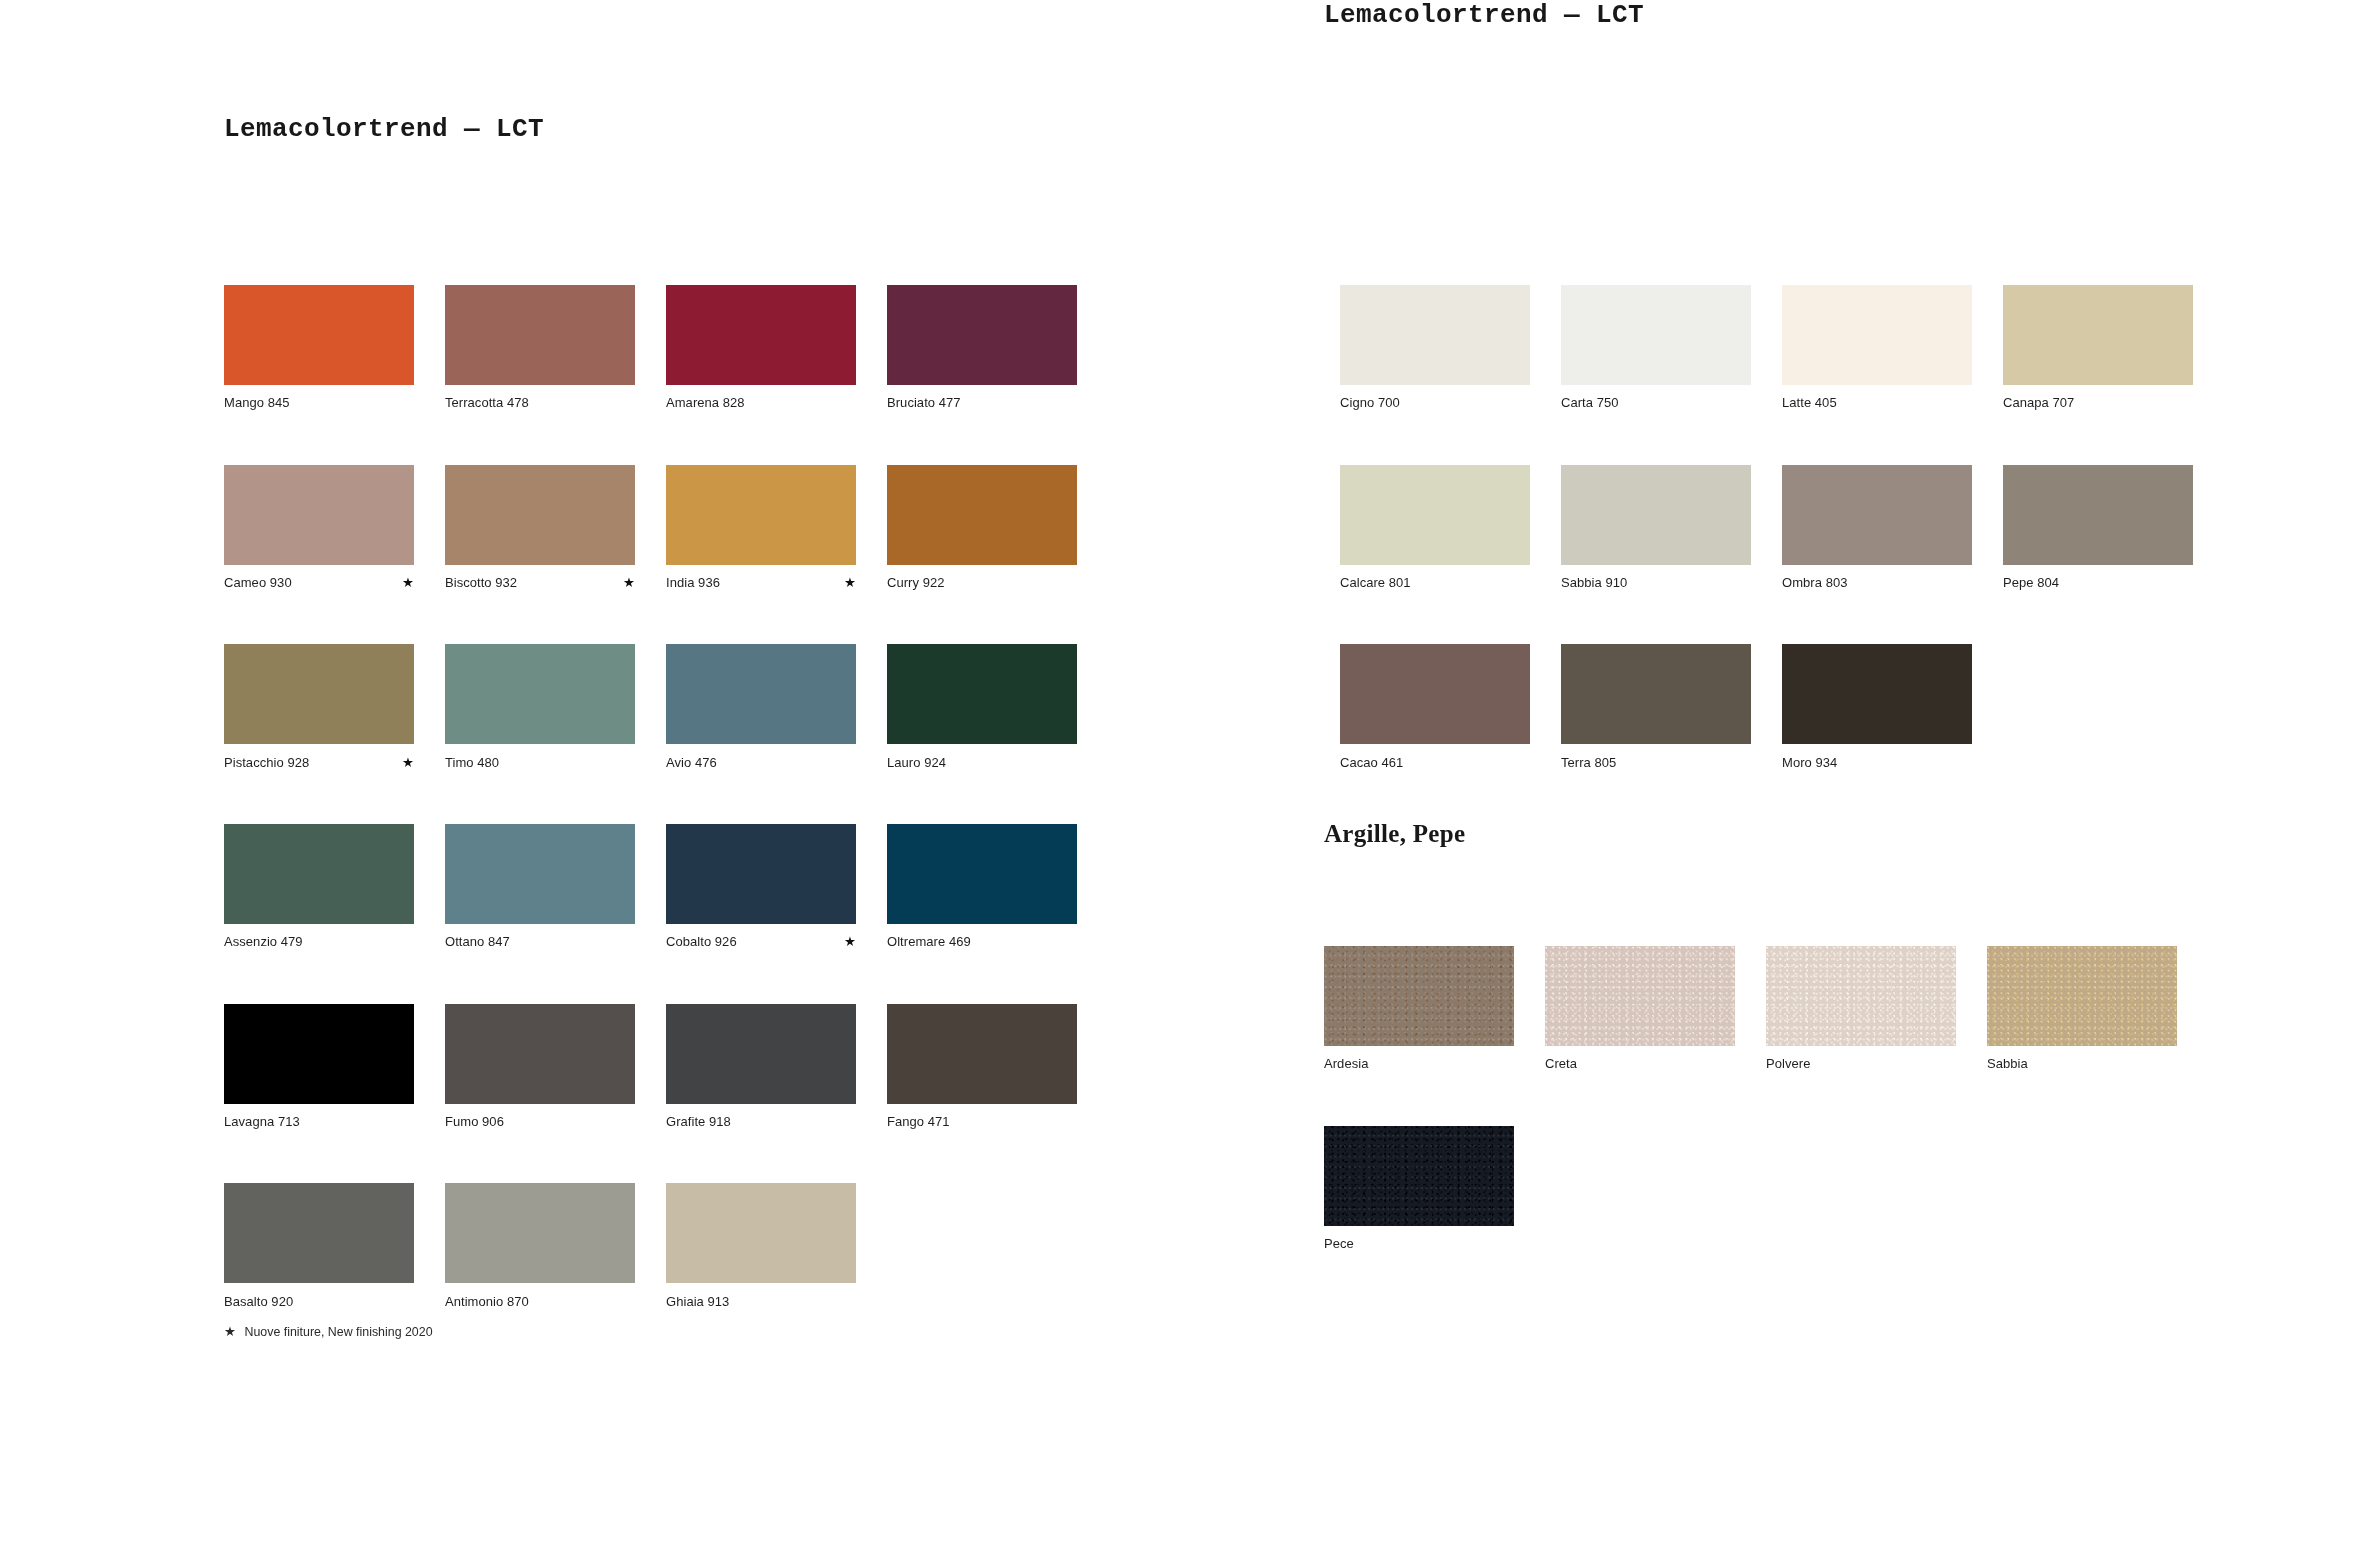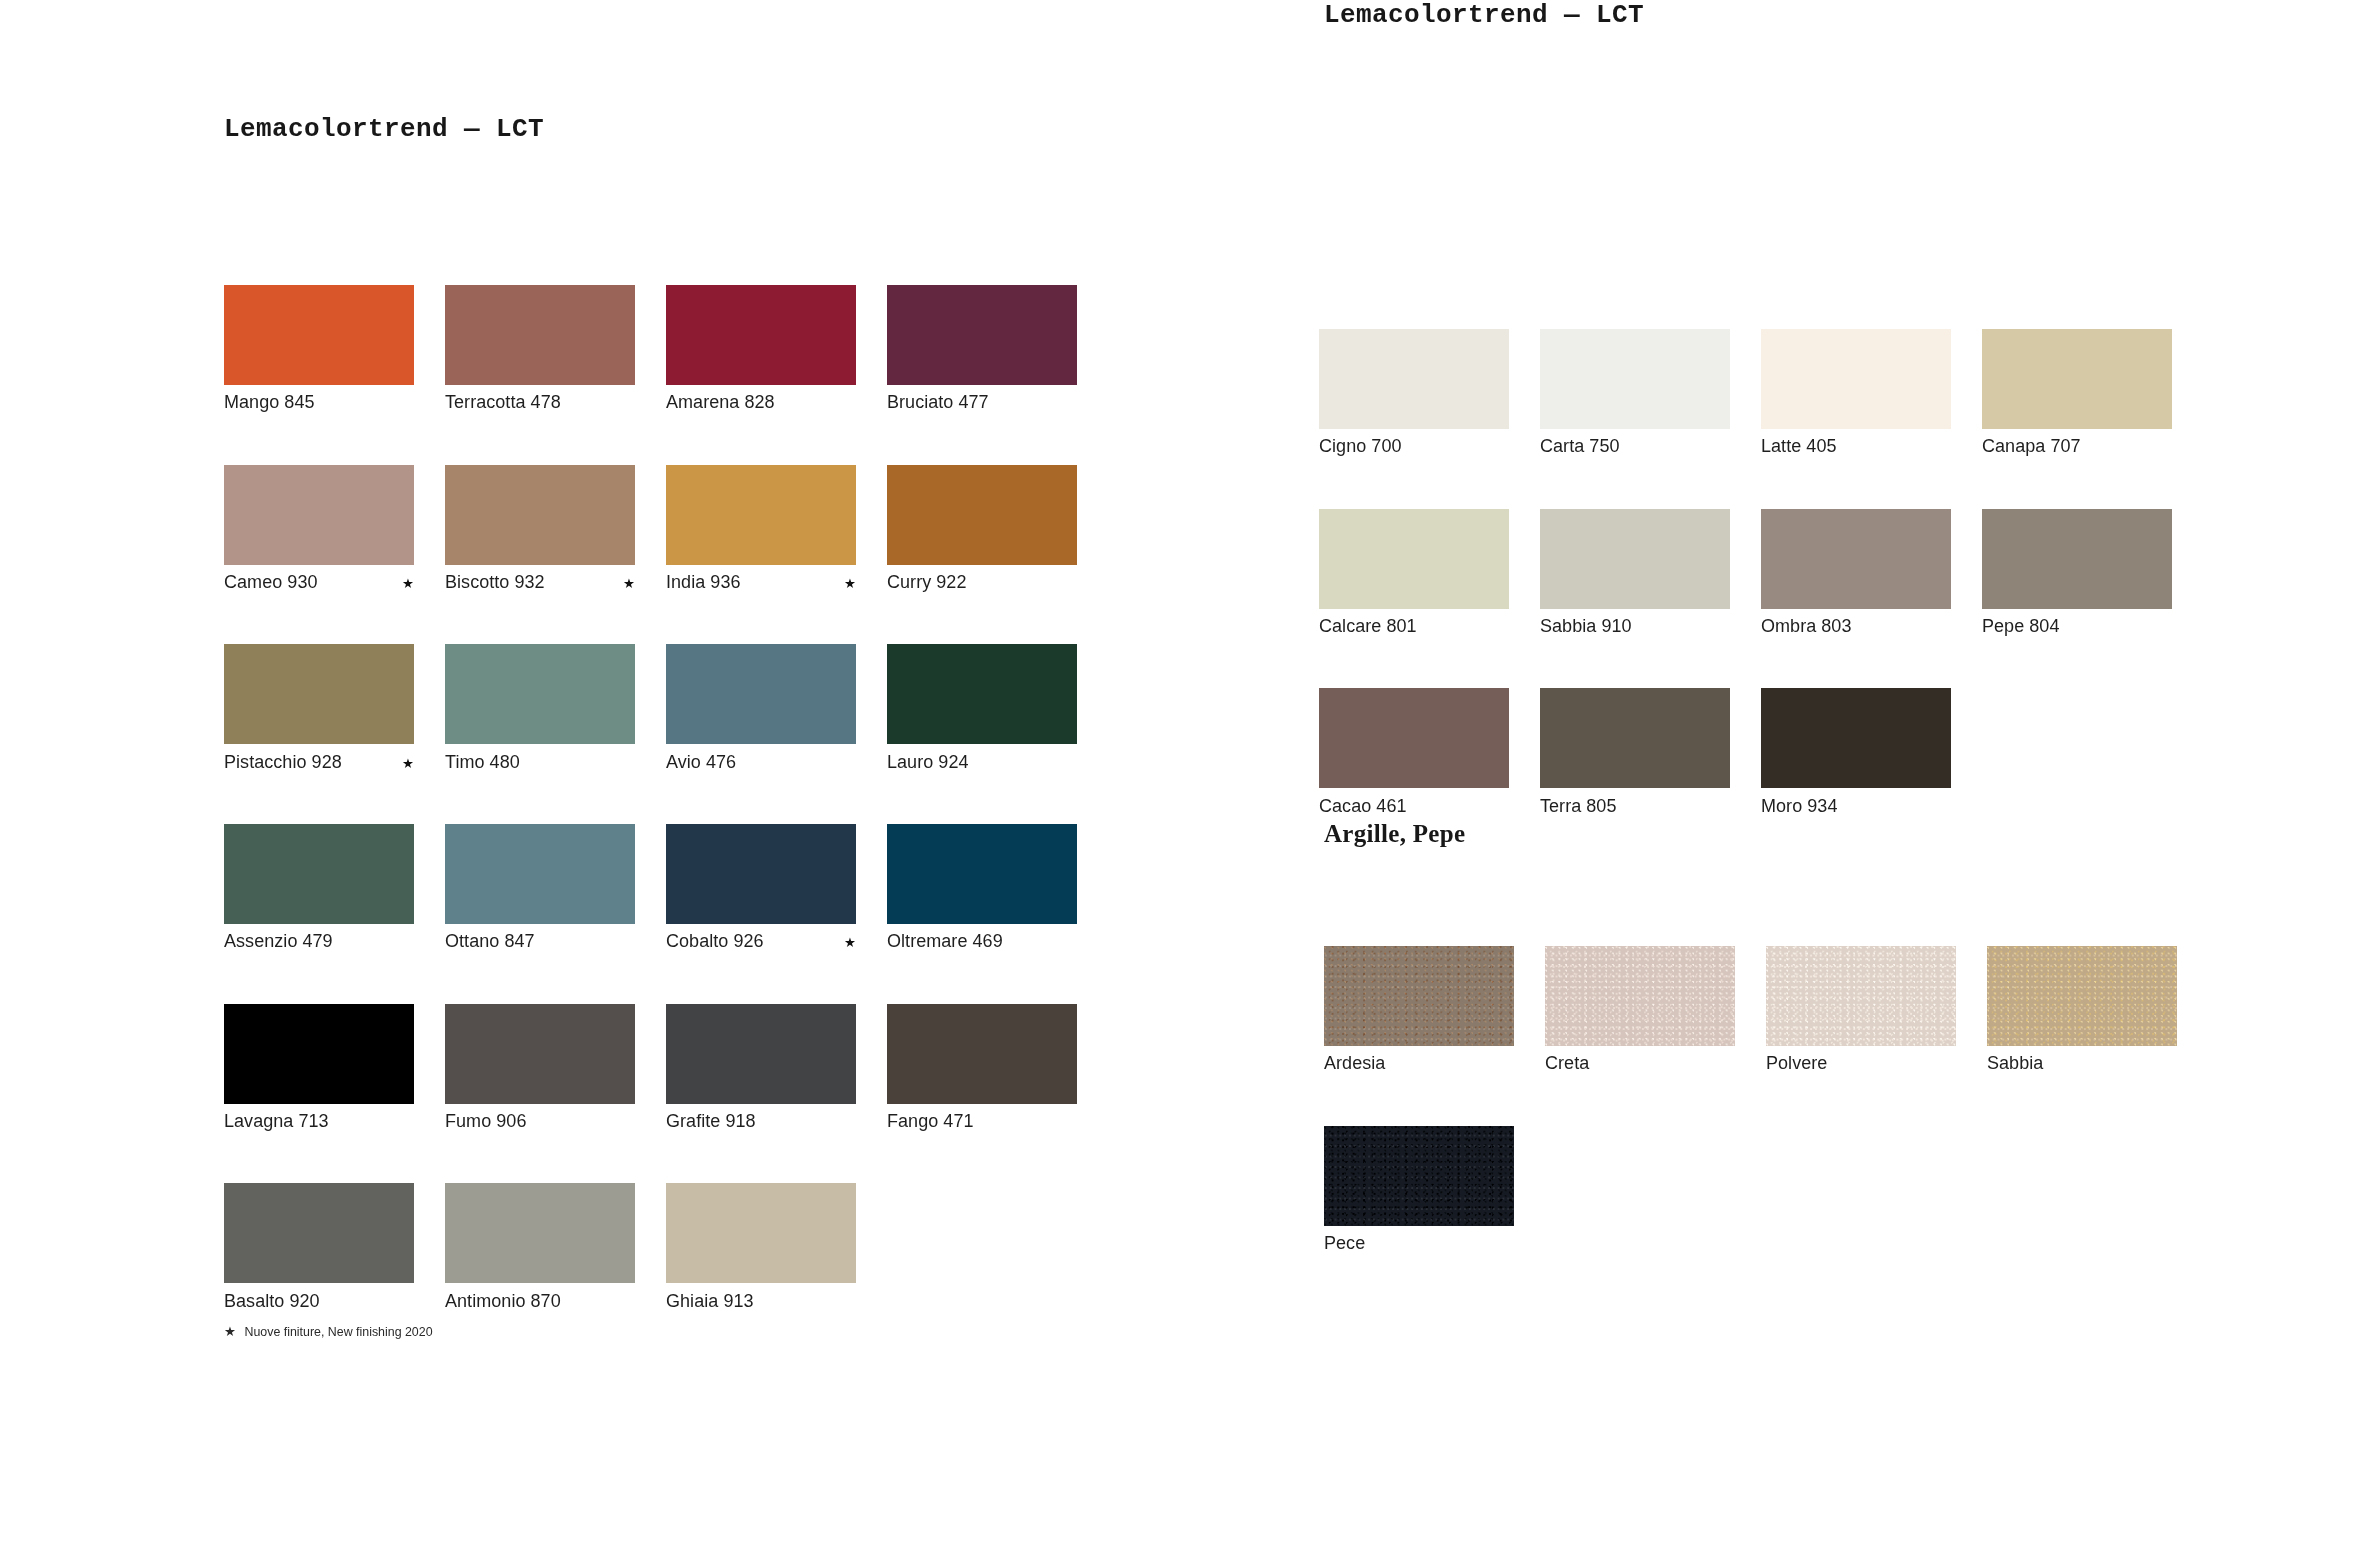--- a/index.html
+++ b/index.html
@@ -65,21 +65,21 @@
   .grid-left {
     left: 224px;
     top: 285px;
     row-gap: 55px;
   }
   .grid-right-a {
     left: 1324px;
     top: 285px;
     row-gap: 55px;
   }
-  .page-right .grid { left: 130px; margin-top: 44px; }
+  .page-right .grid { left: 151px; }
 
   .grid-clay {
     position: absolute;
     left: 135px;
     top: 946px;
     display: grid;
     grid-template-columns: repeat(4, 190px);
     column-gap: 31px;
     row-gap: 55px;
   }
@@ -93,21 +93,21 @@
     display: block;
   }
   .swatch-meta {
     margin-top: 11.4px;
     display: flex;
     align-items: baseline;
     justify-content: space-between;
     height: 13.3px;
   }
   .swatch-label {
-    font-size: 18px;
+    font-size: 13px;
     line-height: 13.3px;
     letter-spacing: 0.05px;
     color: #1f1f1f;
     white-space: nowrap;
   }
   .swatch-star {
     font-size: 13.3px;
     line-height: 13.3px;
     color: #111;
     margin-left: 5.7px;

